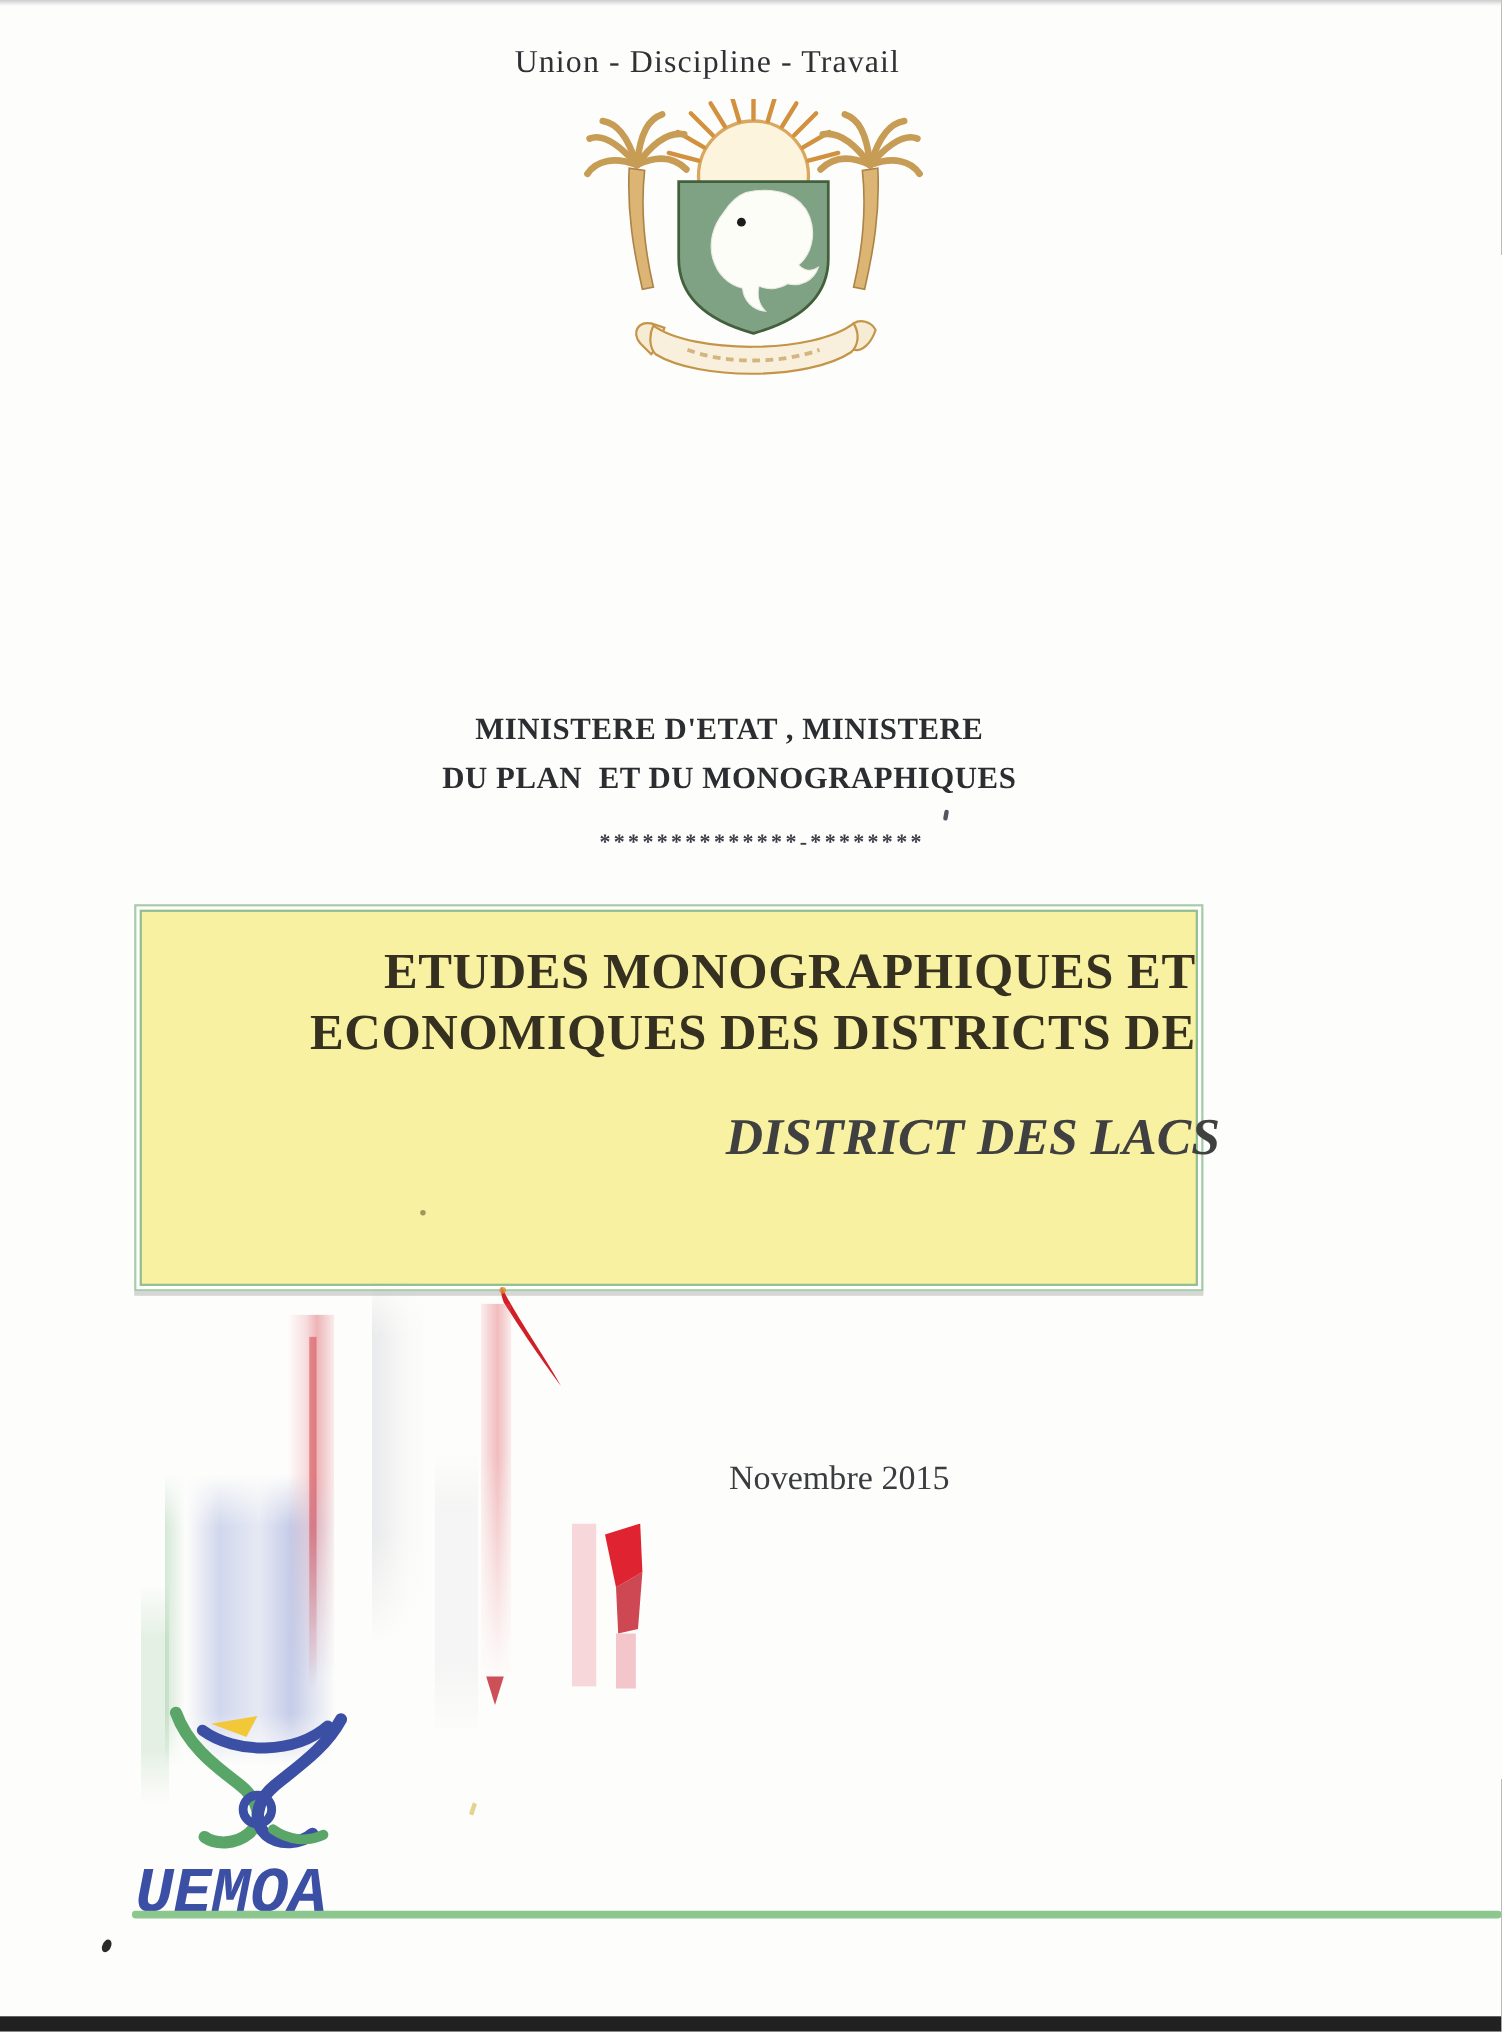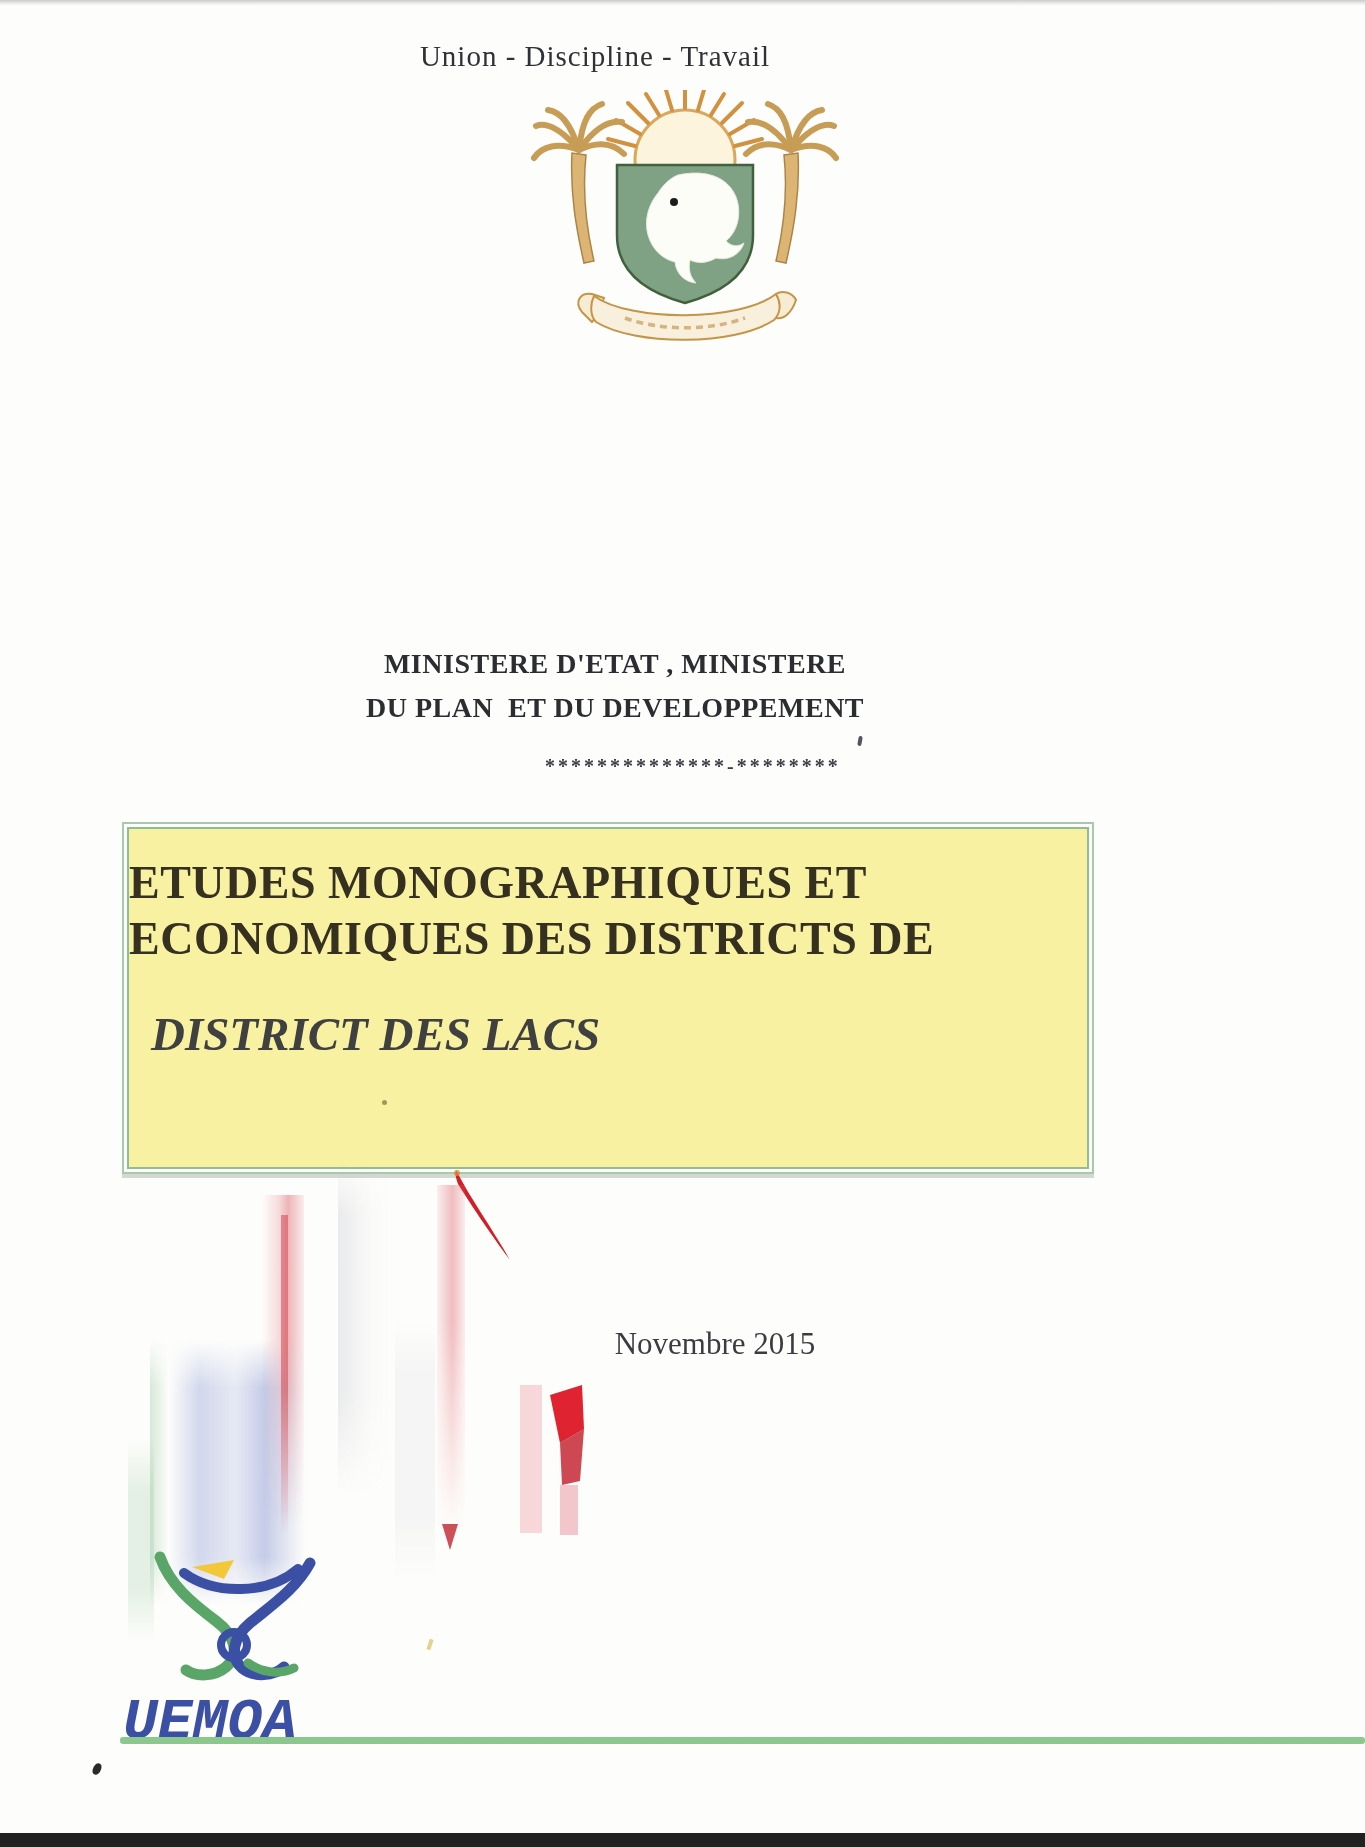--- a/index.html
+++ b/index.html
@@ -2,42 +2,42 @@
 <html style="--page-bg: #fdfdfb; --ink: #2e3034; --title-ink: #35301f; --box-yellow: #f7f1a1; --box-border-green: #a6cba8; --shield-green: #7ea283; --emblem-gold: #d2913e; --uemoa-blue: #3b4fa5; --uemoa-green: #5aa568; --uemoa-yellow: #f3c838; --footer-rule-green: #8cc88e; --red-mark: #d01f26; --bottom-bar: #212121;"><head>
 <meta charset="utf-8">
 <style>
   html,body { margin:0; padding:0; background:#888; }
   .page {
     position:relative; width:1365px; height:1847px; margin:0 auto;
     background:var(--page-bg,#fdfdfb); overflow:hidden;
     font-family:"Liberation Serif", serif; color:var(--ink,#2e3034);
   }
   .abs { position:absolute; }
-  .center { text-align:center; }
+  .center { text-align:center;padding-left:48px; }
 
   .top-strip { left:0; top:0; width:1365px; height:6px;
     background:linear-gradient(180deg,#cccccc,#f4f4f4 70%,rgba(255,255,255,0)); }
 
   .motto { left:0; top:40px; width:1190px; font-size:29px; letter-spacing:1px; color:#2f3134; }
 
   .republic { left:10px; top:400px; width:1220px; font-size:26px; letter-spacing:7px;
     color:#43464c; }
 
   .ministry { left:0; top:642px; width:1230px; font-weight:bold; font-size:28px;
     line-height:44px; letter-spacing:0.5px; color:#2b2d31; }
   .ministry div { white-space:pre-wrap; }
 
   .separator { left:545px; top:755px; width:330px; font-size:20px; letter-spacing:3px;
     color:#3c3c46; font-weight:bold; }
 
   .title-box { left:122px; top:822px; width:972px; height:352px; box-sizing:border-box;
     border:2px solid var(--box-border-green,#a6cba8); background:#ffffff; padding:3px;
     box-shadow:0 4px 0 rgba(140,140,140,0.35); }
   .title-box-inner { width:100%; height:100%; box-sizing:border-box;
-    border:2px solid #8fbe92; background:var(--box-yellow,#f7f1a1); text-align:left; }
+    border:2px solid #8fbe92; background:var(--box-yellow,#f7f1a1); text-align:right; }
   .box-title { margin-top:26px; font-weight:bold; font-size:46px; line-height:56px;
     letter-spacing:0.5px; color:var(--title-ink,#35301f); }
   .box-subtitle { margin-top:40px; font-weight:bold; font-style:italic; font-size:47px;
     color:#404040; transform:translateX(22px); }
 
   .date-line { left:0; top:1326px; width:1430px; font-size:31px; color:#3a3c40; }
 
   .funding { left:312px; top:1615px; width:840px; font-size:30px; line-height:45px; color:#3a3c40; }
 
   .uemoa-wordmark { left:123px; top:1690px; font-family:Liberation Mono, monospace;
@@ -159,21 +159,21 @@
       <path d="M246,204 C252,200 262,202 266,210 C262,222 254,230 246,228 Z" fill="#f6ecd4" stroke="#c49448" stroke-width="2"></path>
       <path d="M64,206 C100,232 210,232 246,204 C252,214 250,224 244,230 C205,256 105,256 66,232
                C60,226 60,214 64,206 Z" fill="#f8f0dc" stroke="#c49448" stroke-width="2"></path>
       <path d="M95,228 C130,241 180,241 215,228" fill="none" stroke="#caa568" stroke-width="3.5" stroke-dasharray="7 5" opacity="0.8"></path>
     </g>
   </svg>
 
 
   <div class="abs ministry center">
     <div>MINISTERE D'ETAT , MINISTERE</div>
-    <div>DU PLAN  ET DU DEVELOPPEMENT</div>
+    <div>DU PLAN  ET DU MONOGRAPHIQUES</div>
   </div>
 
   <div class="abs separator">**************-********</div>
   <div class="abs speck-apostrophe"></div>
 
   <div class="abs title-box">
     <div class="title-box-inner">
       <div class="box-title">
         <div>ETUDES MONOGRAPHIQUES ET</div>
         <div>ECONOMIQUES DES DISTRICTS DE</div>

